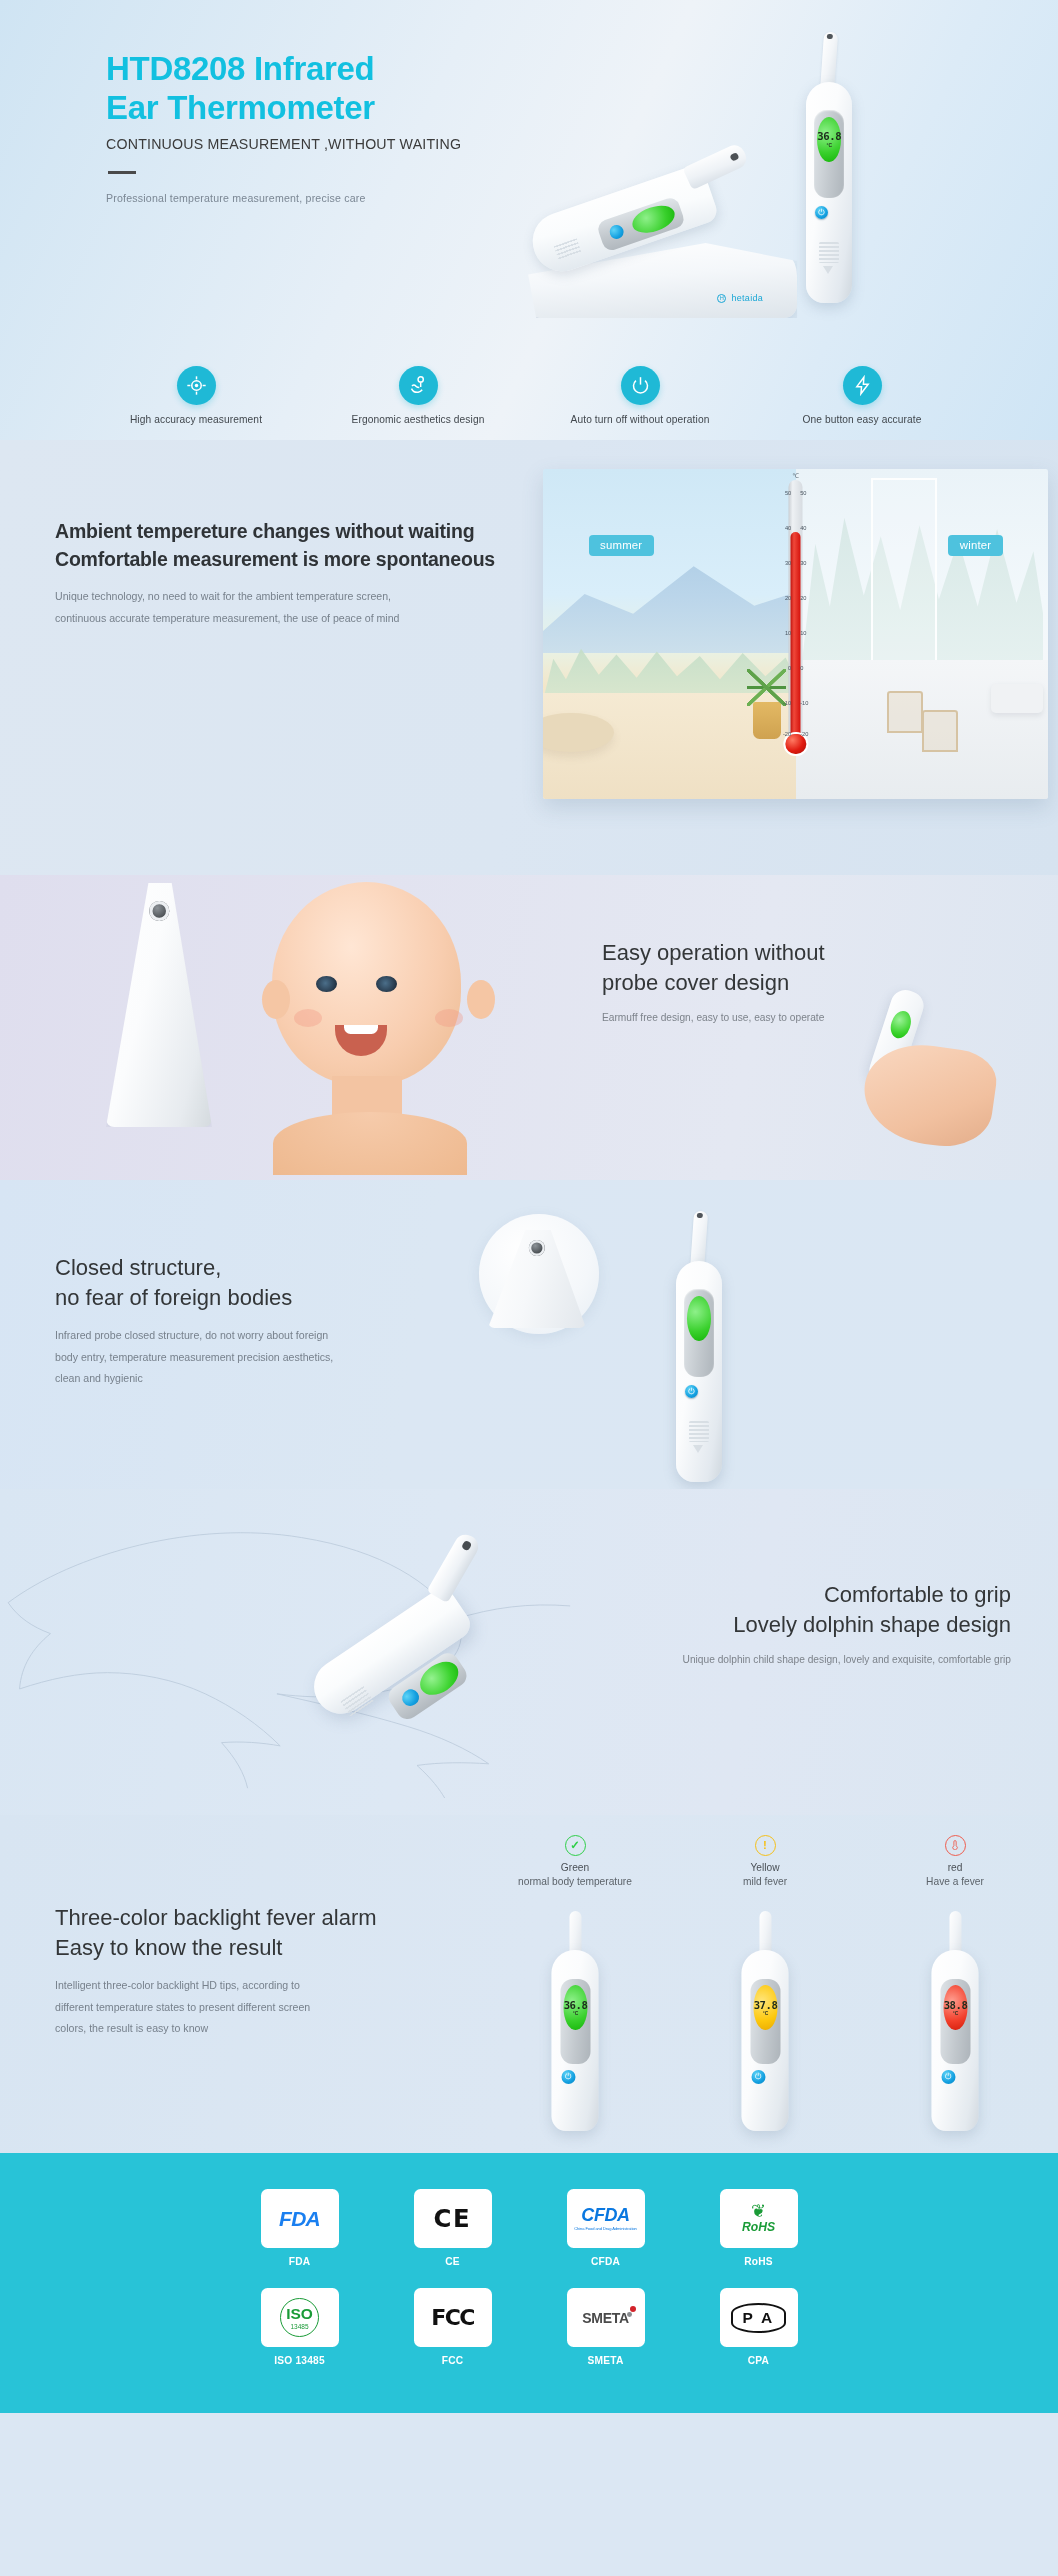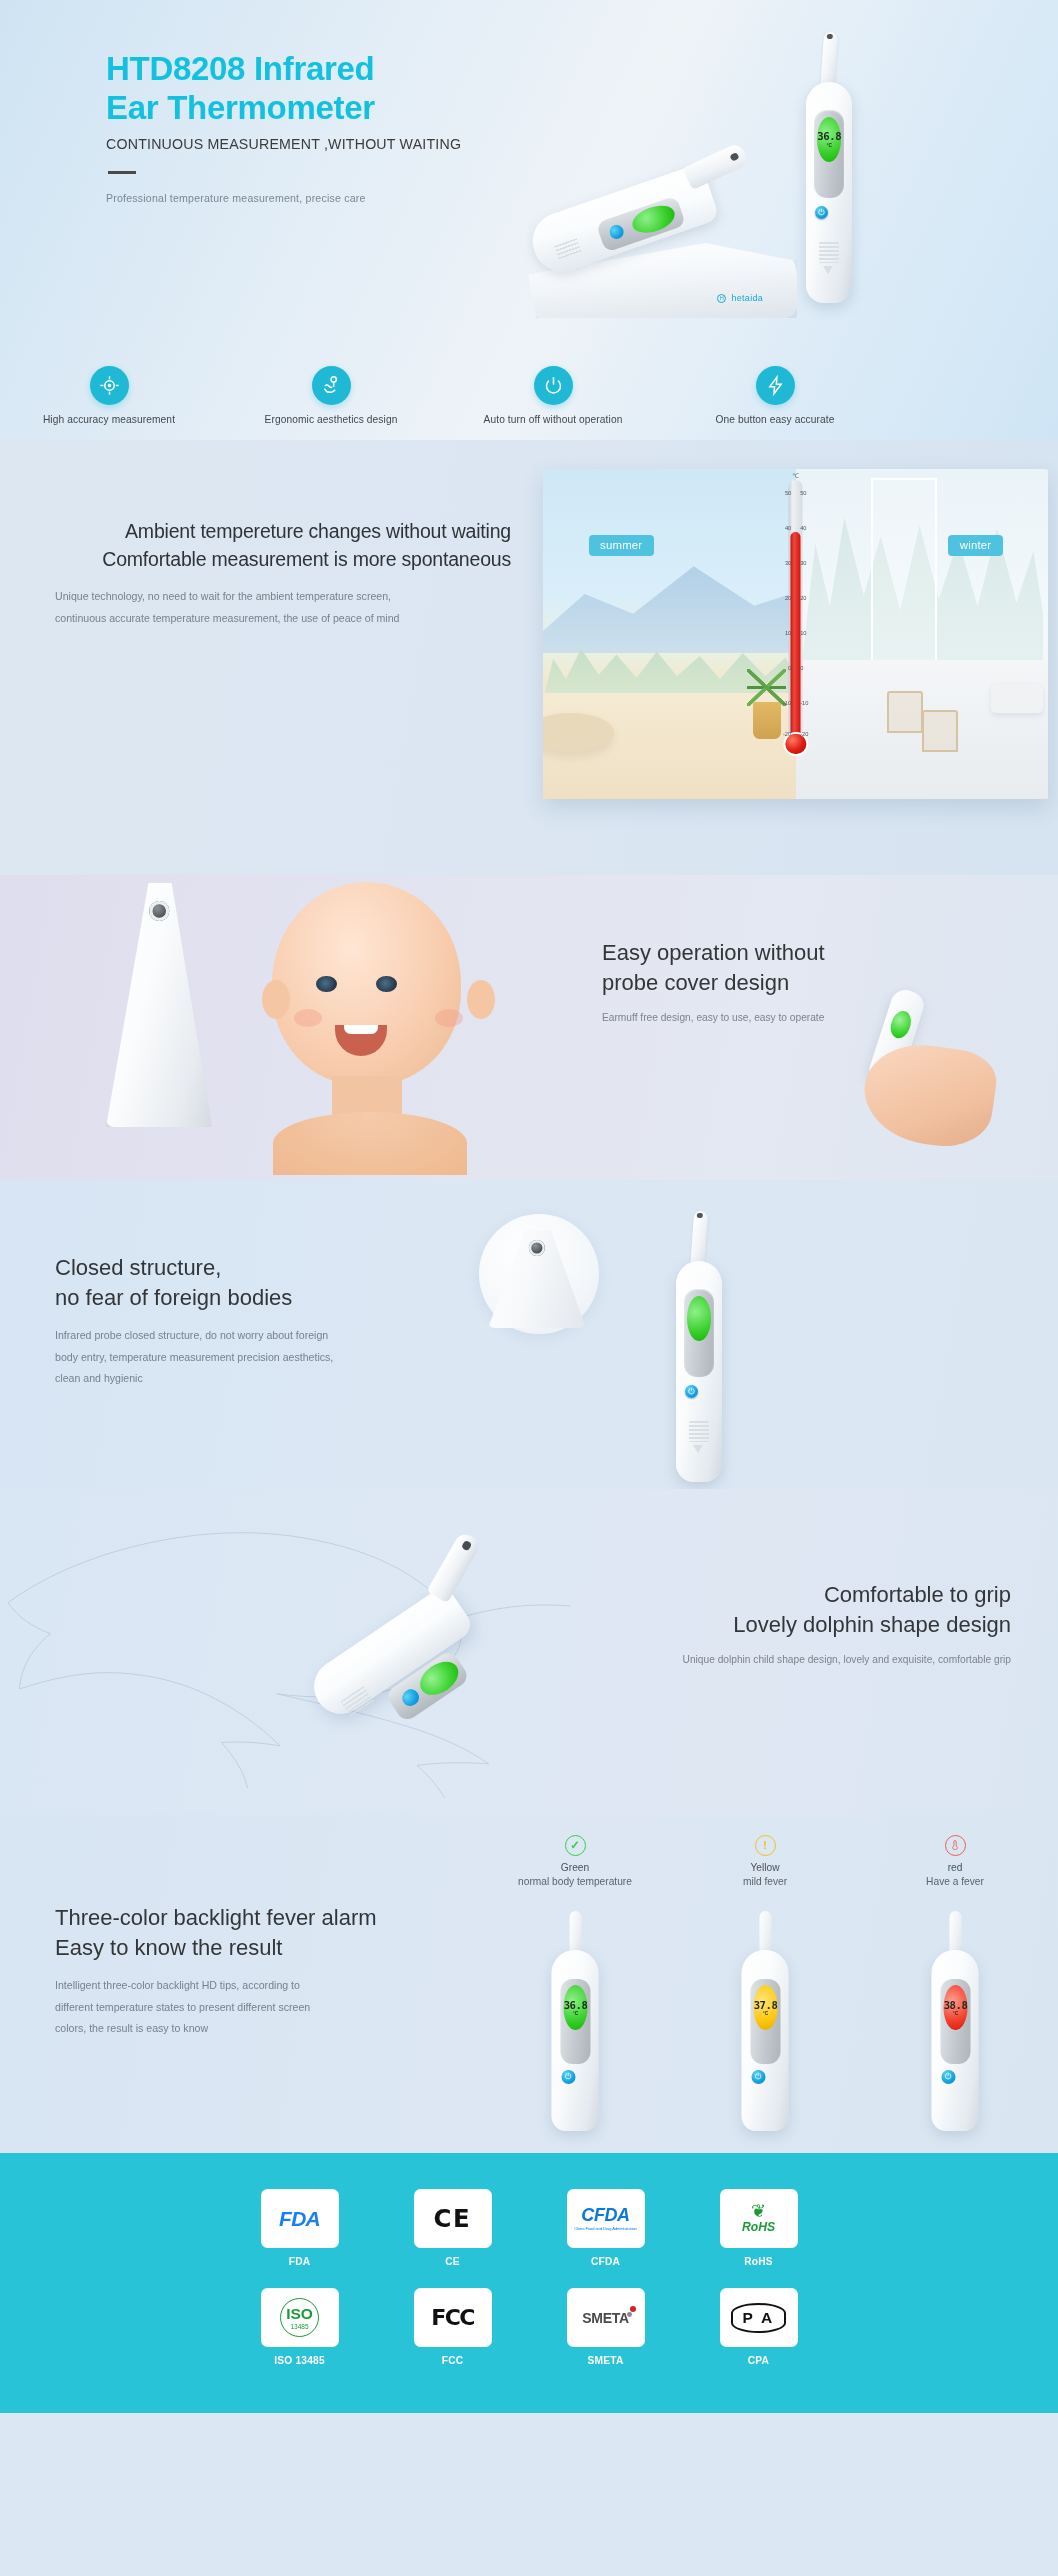--- a/index.html
+++ b/index.html
@@ -161,39 +161,39 @@
     background: radial-gradient(circle at 35% 30%,#5fd4f7 0%,#129fe0 60%,#0b82bd 100%);
   }
   .therm-tilt .tgrip {
     position: absolute; left: 19.5px; top: 31px; width: 24.4px; height: 16.3px;
     background: repeating-linear-gradient(to bottom,#d8dfe5 0 1.6px,transparent 1.6px 4.1px);
   }
 
   
   .features {
     position: absolute; left: 0; bottom: 14.7px; width: 1058px;
-    display: flex; gap: 4px;
+    display: flex; justify-content: center; gap: 4px;
   }
   .feature { width: 218px; text-align: center; }
   .feature .circle {
     width: 39px; height: 39px; border-radius: 50%;
     background: #1fb9d6; margin: 0 auto 9px;
     display: flex; align-items: center; justify-content: center;
     box-shadow: 0 2.4px 6.5px rgba(31,185,214,.3);
   }
   .feature .circle svg { width: 21px; height: 21px; fill: none; stroke: #fff; stroke-width: 1.7; }
   .feature .flabel { font-size: 10.2px; color: #41474d; letter-spacing: 0.1px; }
 
   
   .sec-ambient {
     position: relative; height: 435px;
     background: linear-gradient(100deg,#dde7f2 0%,#dbe6f2 50%,#d6e3f0 100%);
   }
   .sec-ambient .copy { position: absolute; left: 55px; top: 78px; width: 456px; }
-  .h2 { font-size: 19.5px; color: #2f3337; font-weight: normal; line-height: 1.42; letter-spacing: -0.2px; text-align: right; }
+  .h2 { font-size: 19.5px; color: #2f3337; font-weight: bold; line-height: 1.42; letter-spacing: -0.2px; }
   .p-sub { margin-top: 13px; font-size: 10.6px; color: #77818c; line-height: 2.0; }
   .scene {
     position: absolute; right: 9.8px; top: 28.5px;
     width: 505px; height: 330px;
     border-radius: 2.4px; overflow: hidden;
     box-shadow: 0 8.1px 21px rgba(80,110,140,.18);
     display: flex;
   }
   .scene .half { width: 50%; height: 100%; position: relative; }
   .scene .summer {

